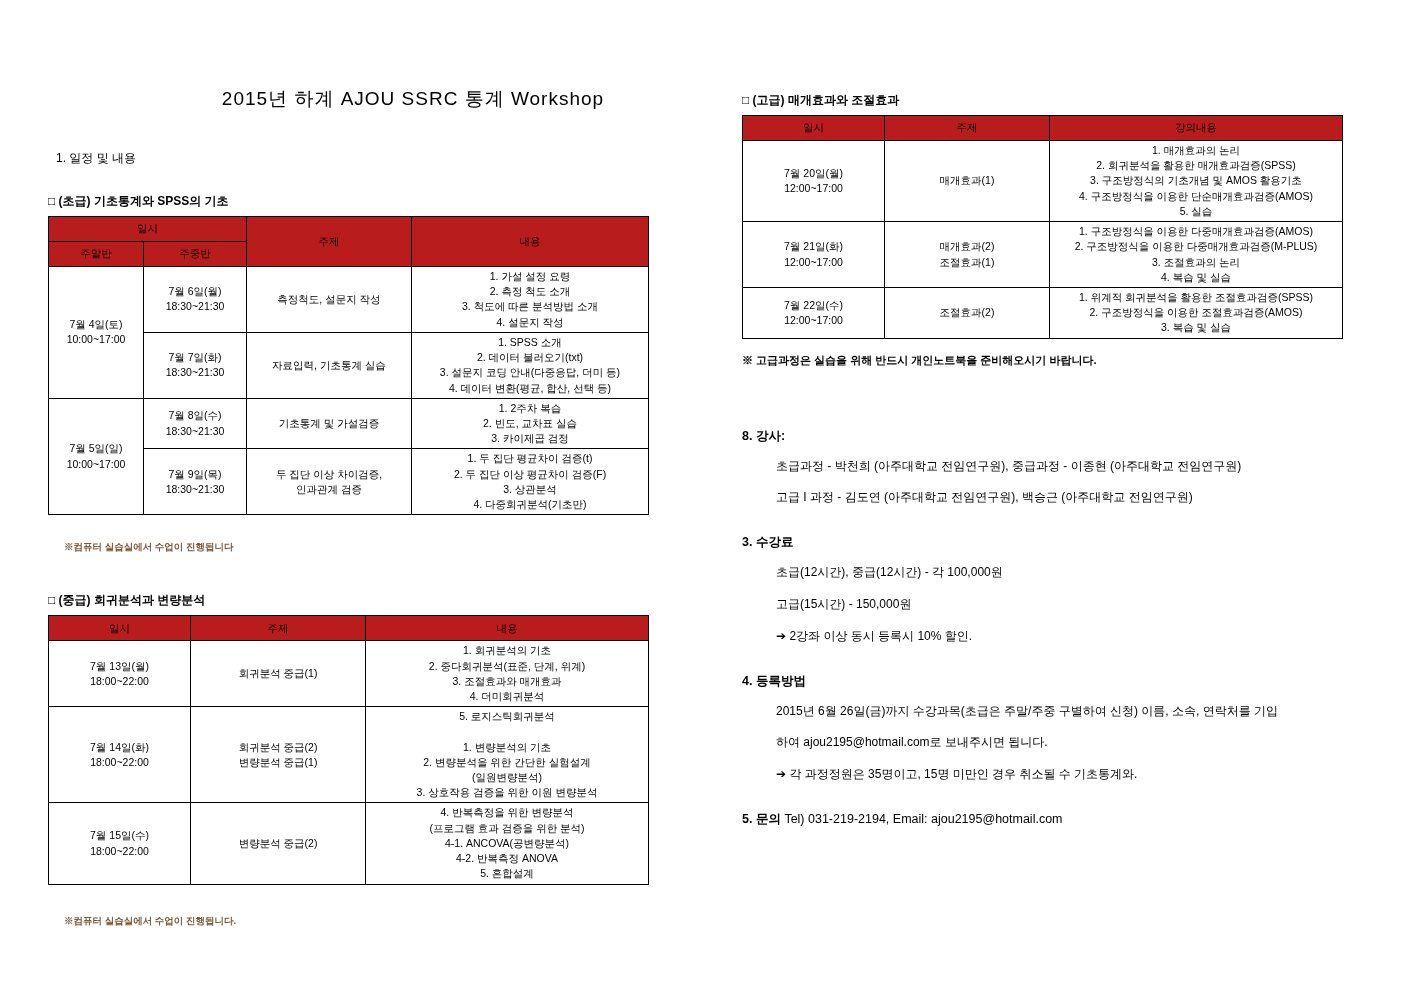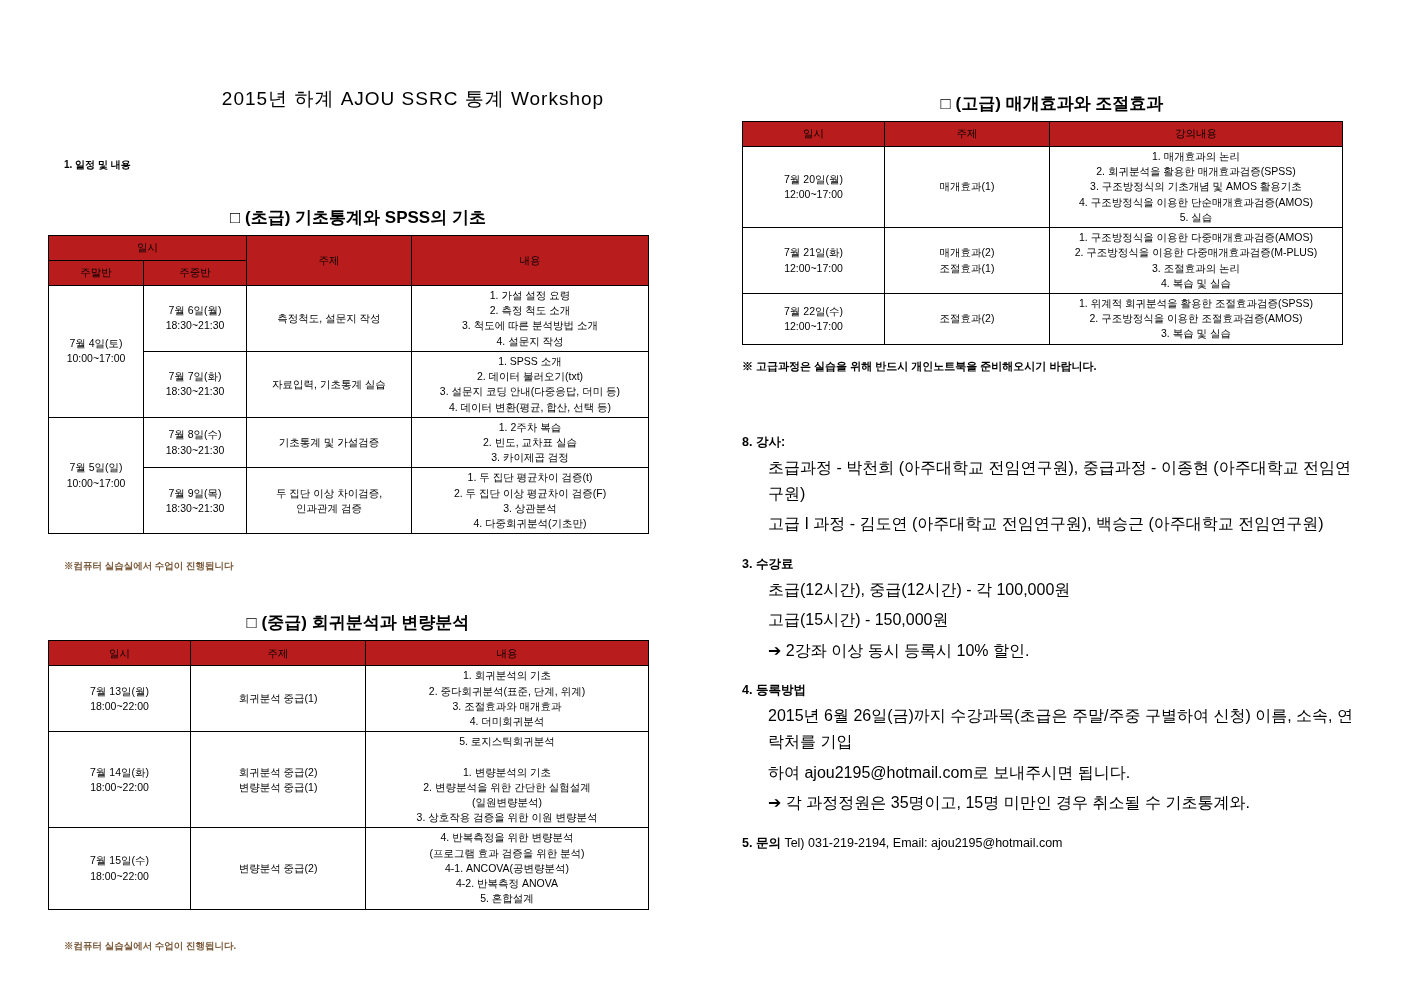--- a/index.html
+++ b/index.html
@@ -34,29 +34,28 @@
   }
   .doc-title {
     font-size: 19px;
     letter-spacing: 1px;
     margin: 0 0 0 110px;
     font-weight: normal;
     white-space: nowrap;
     text-align: center;
   }
   .sec-head {
-    font-size: 10px;
-    font-weight: bold;
-    margin: 16px;
+    font-size: 12px;
+    font-weight: normal;
+    margin: 8px;
   }
   .sub-head {
-    font-size: 17px;
+    font-size: 12px;
     font-weight: bold;
     margin: 0;
-    text-align: center;
   }
   table.grid {
     border-collapse: collapse;
     width: 100%;
     table-layout: fixed;
   }
   table.grid th, table.grid td {
     border: 1px solid #000000;
     font-size: 10.5px;
     font-weight: normal;
@@ -82,23 +81,23 @@
     color: #7a5a3a;
     margin: 16px;
     font-weight: bold;
   }
   .note-b {
     font-size: 11px;
     font-weight: bold;
     margin: 0;
   }
   .body-text {
-    font-size: 16px;
+    font-size: 12px;
     line-height: 1.65;
-    margin: 4px;
+    margin: 12px;
   }
   .indent {
     padding-left: 22px;
   }
   .num-head {
     font-size: 12.5px;
     font-weight: bold;
     margin: 0;
   }
   .spacer-6 { height: 6px; }

